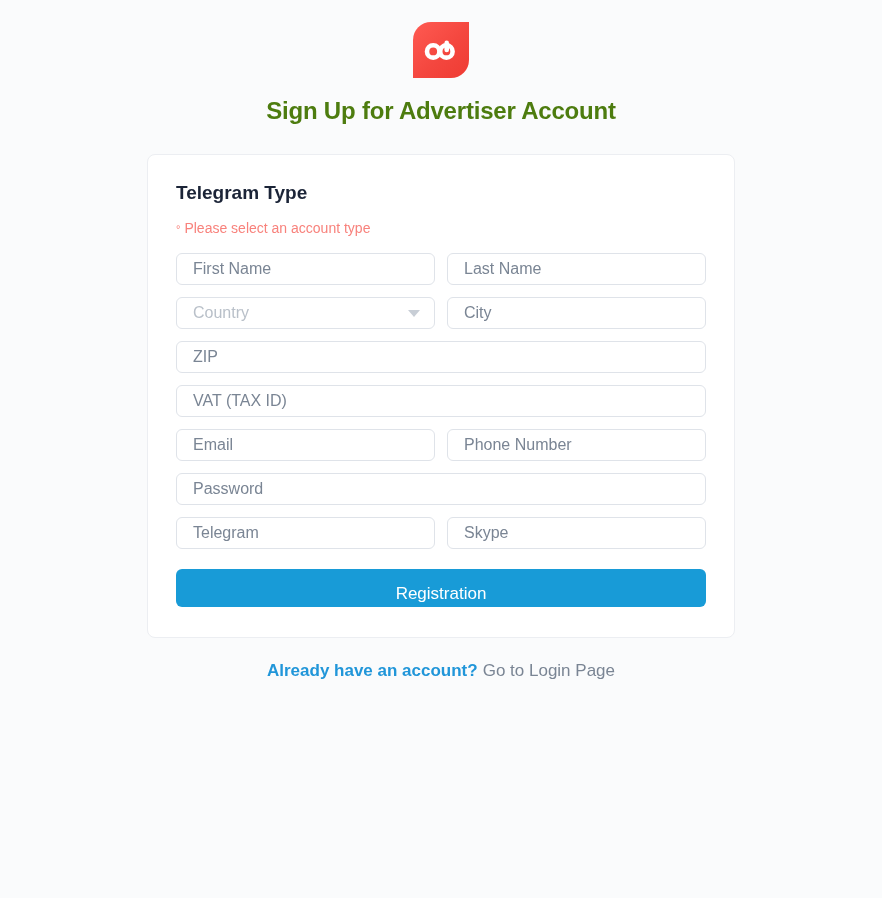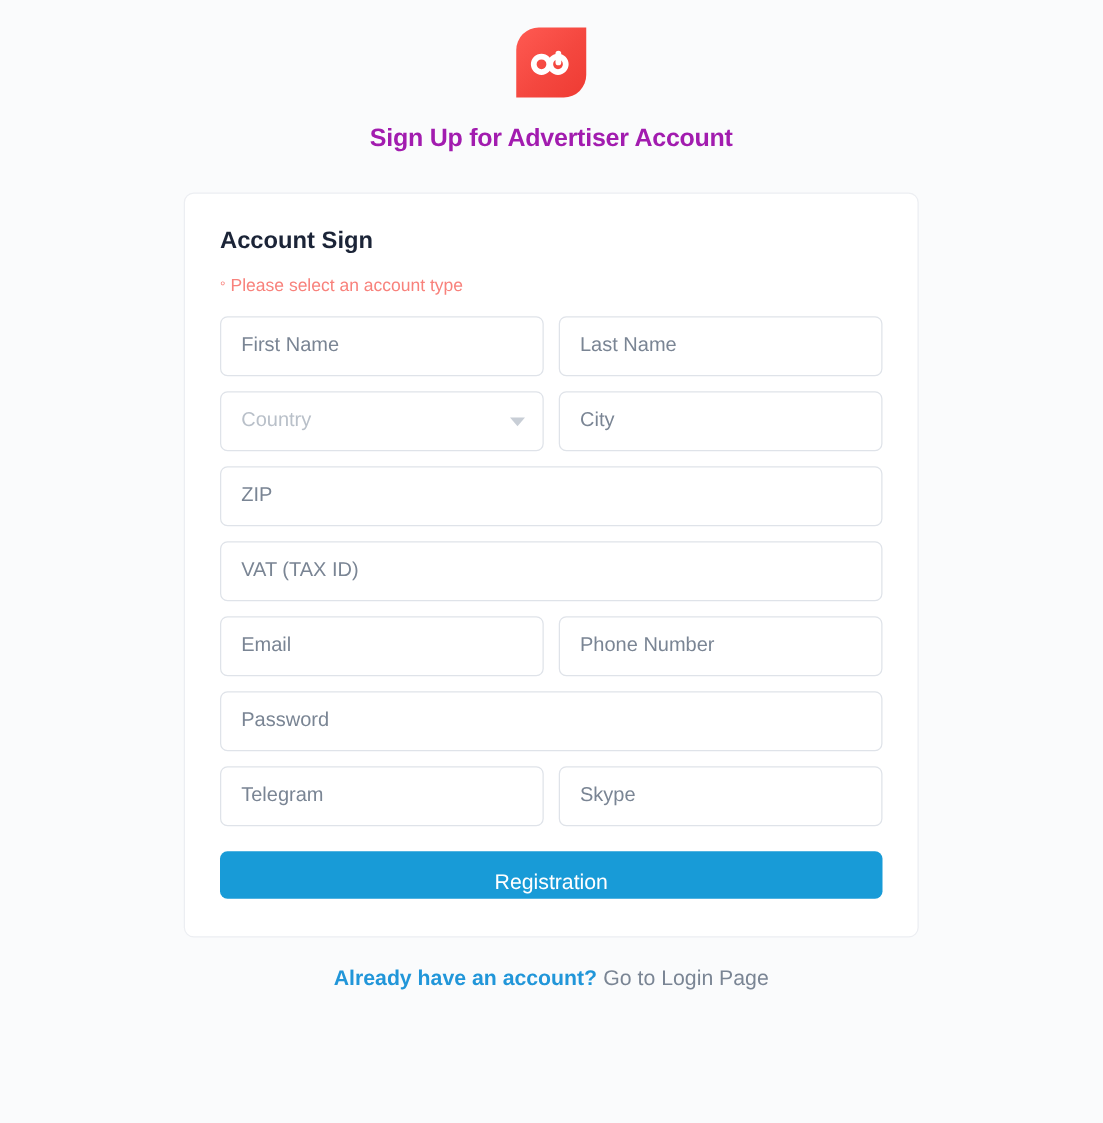--- a/index.html
+++ b/index.html
@@ -41,24 +41,24 @@
     display: flex;
     align-items: center;
     justify-content: center;
     position: relative;
   }
   .logo svg { display: block; }
 
   
   .page-title {
     margin: 14px 0 0 0;
-    font-size: 20px;
+    font-size: 24px;
     line-height: 38px;
     font-weight: bold;
-    color: #a21caf;
+    color: #4d7c0f;
     letter-spacing: -0.2px;
     text-align: right;
   }
 
   
   .card {
     margin-top: 24px;
     width: 588px;
     background: #ffffff;
     border: 1px solid #eceef2;
@@ -119,21 +119,21 @@
     display: flex;
     gap: 12px;
     margin-bottom: 12px;
   }
   .row:last-of-type { margin-bottom: 0; }
   .col { flex: 1 1 0; min-width: 0; }
   .col-full { flex: 1 1 100%; }
 
   .field {
     position: relative;
-    height: 48px;
+    height: 32px;
     border: 1px solid #dfe3e9;
     border-radius: 6px;
     background: #ffffff;
     display: flex;
     align-items: center;
     padding: 0 16px;
     font-size: 16px;
     color: #7a8594;
     line-height: 20px;
     cursor: text;
@@ -206,21 +206,21 @@
         </g>
         <rect x="20.4" y="0.6" width="4.6" height="11.6" rx="2.3" fill="#ffffff"></rect>
       </svg>
     </div>
   </div>
 
   <h1 class="page-title">Sign Up for Advertiser Account</h1>
 
   <div class="card">
 
-    <div class="section-title">Account Sign</div>
+    <div class="section-title">Telegram Type</div>
 
 
     <div class="error-text">
       <span class="error-bullet">°</span>
       <span>Please select an account type</span>
     </div>
 
     <div class="row">
       <div class="col">
         <div class="field">First Name</div>

